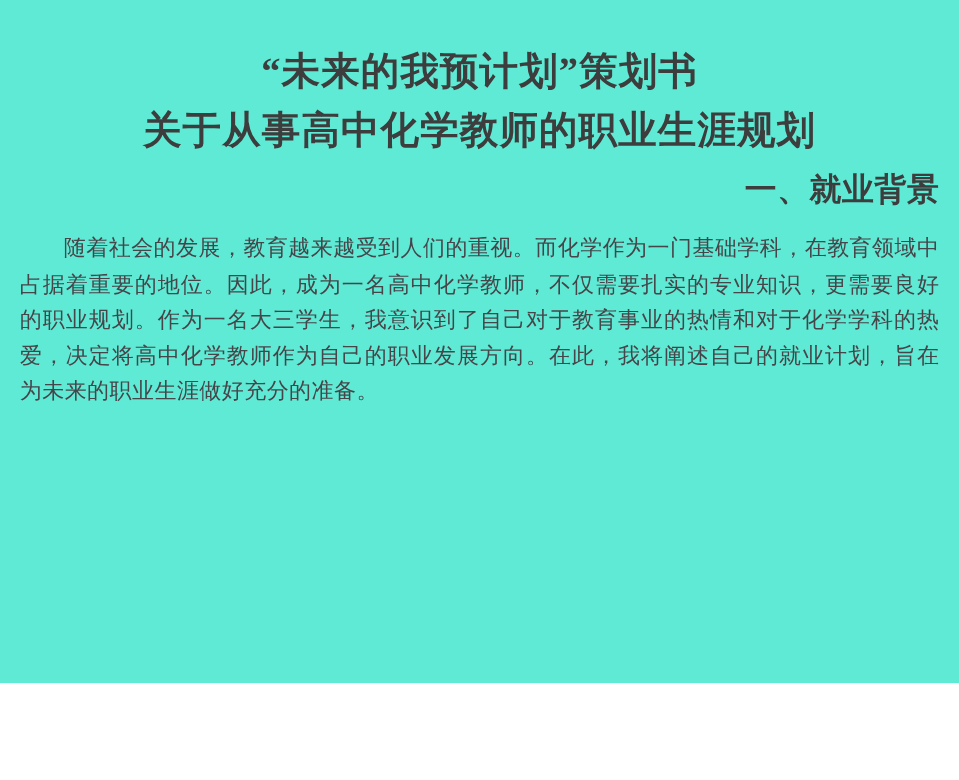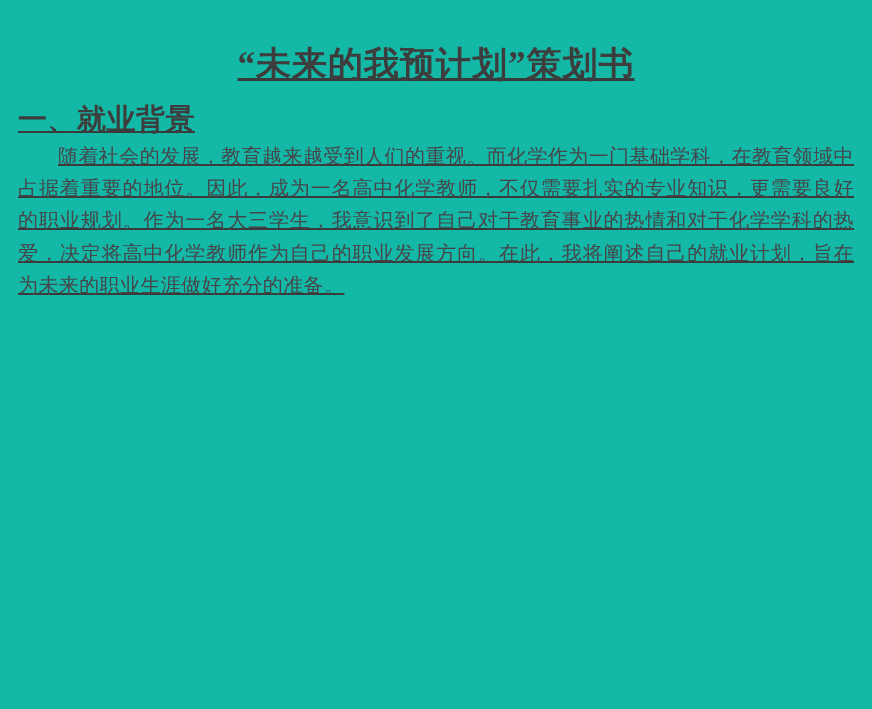--- a/index.html
+++ b/index.html
@@ -9,25 +9,24 @@
   }
   body {
     width: 872px;
     height: 709px;
     overflow: hidden;
     font-family: "Liberation Serif", "DejaVu Serif", serif;
     color: #3a3a3a;
   }
   .page {
     width: 872px;
-    height: 709px;
+    height: 621px;
     box-sizing: border-box;
     padding: 40px 18px 0 18px;
-    background: #14b8a6;
-    text-decoration: underline;
+    background: #5eead4;
   }
   .doc-title {
     text-align: center;
     font-size: 35px;
     font-weight: bold;
     line-height: 1.42;
     letter-spacing: 1px;
     color: #3d3d3d;
     margin: 0;
     white-space: nowrap;
@@ -39,22 +38,22 @@
     line-height: 1.42;
     letter-spacing: 1px;
     color: #3d3d3d;
     margin: 4px 0 0 0;
     white-space: nowrap;
   }
   .section-heading {
     font-size: 29px;
     font-weight: bold;
     color: #3d3d3d;
-    margin: 10px 0 0 0;
-    text-align: left;
+    margin: 10px 0 17px 0;
+    text-align: right;
     letter-spacing: 0.5px;
   }
   .body-paragraph {
     font-size: 20px;
     line-height: 1.62;
     color: #46454a;
     text-align: justify;
     text-align-last: left;
     text-justify: inter-ideograph;
     margin: 0;
@@ -62,18 +61,19 @@
     letter-spacing: 0.4px;
   }
 </style>
 </head>
 <body>
 
 <div class="page">
 
   <h1 class="doc-title">“未来的我预计划”策划书</h1>
 
+  <h2 class="doc-subtitle">关于从事高中化学教师的职业生涯规划</h2>
 
   <h3 class="section-heading">一、就业背景</h3>
 
   <p class="body-paragraph">随着社会的发展，教育越来越受到人们的重视。而化学作为一门基础学科，在教育领域中占据着重要的地位。因此，成为一名高中化学教师，不仅需要扎实的专业知识，更需要良好的职业规划。作为一名大三学生，我意识到了自己对于教育事业的热情和对于化学学科的热爱，决定将高中化学教师作为自己的职业发展方向。在此，我将阐述自己的就业计划，旨在为未来的职业生涯做好充分的准备。</p>
 
 </div>
 
 </body></html>

